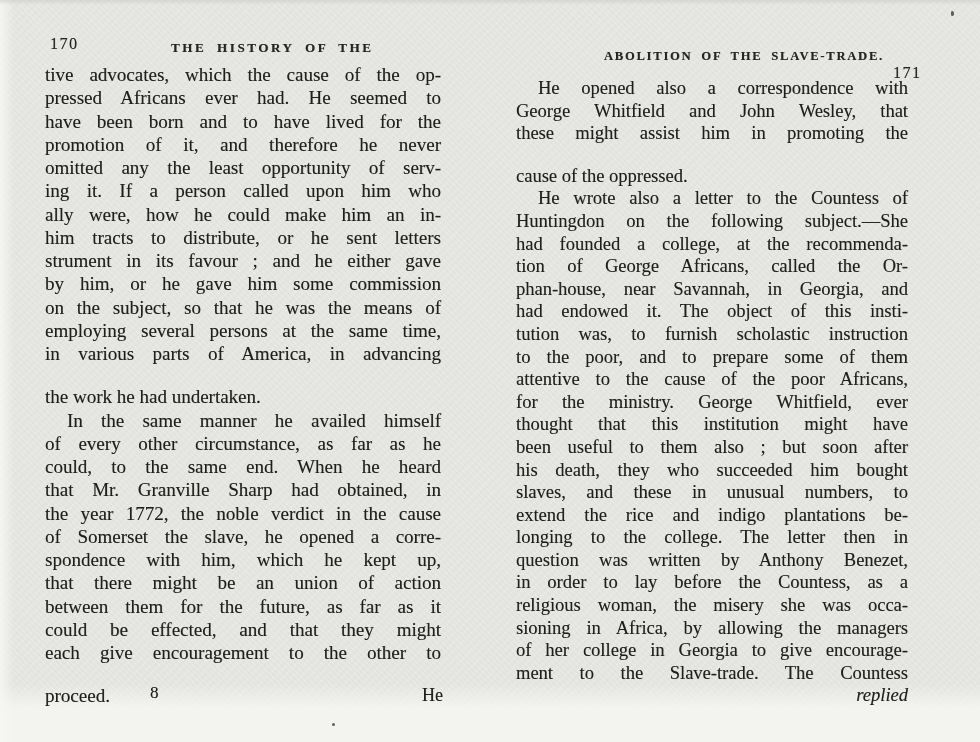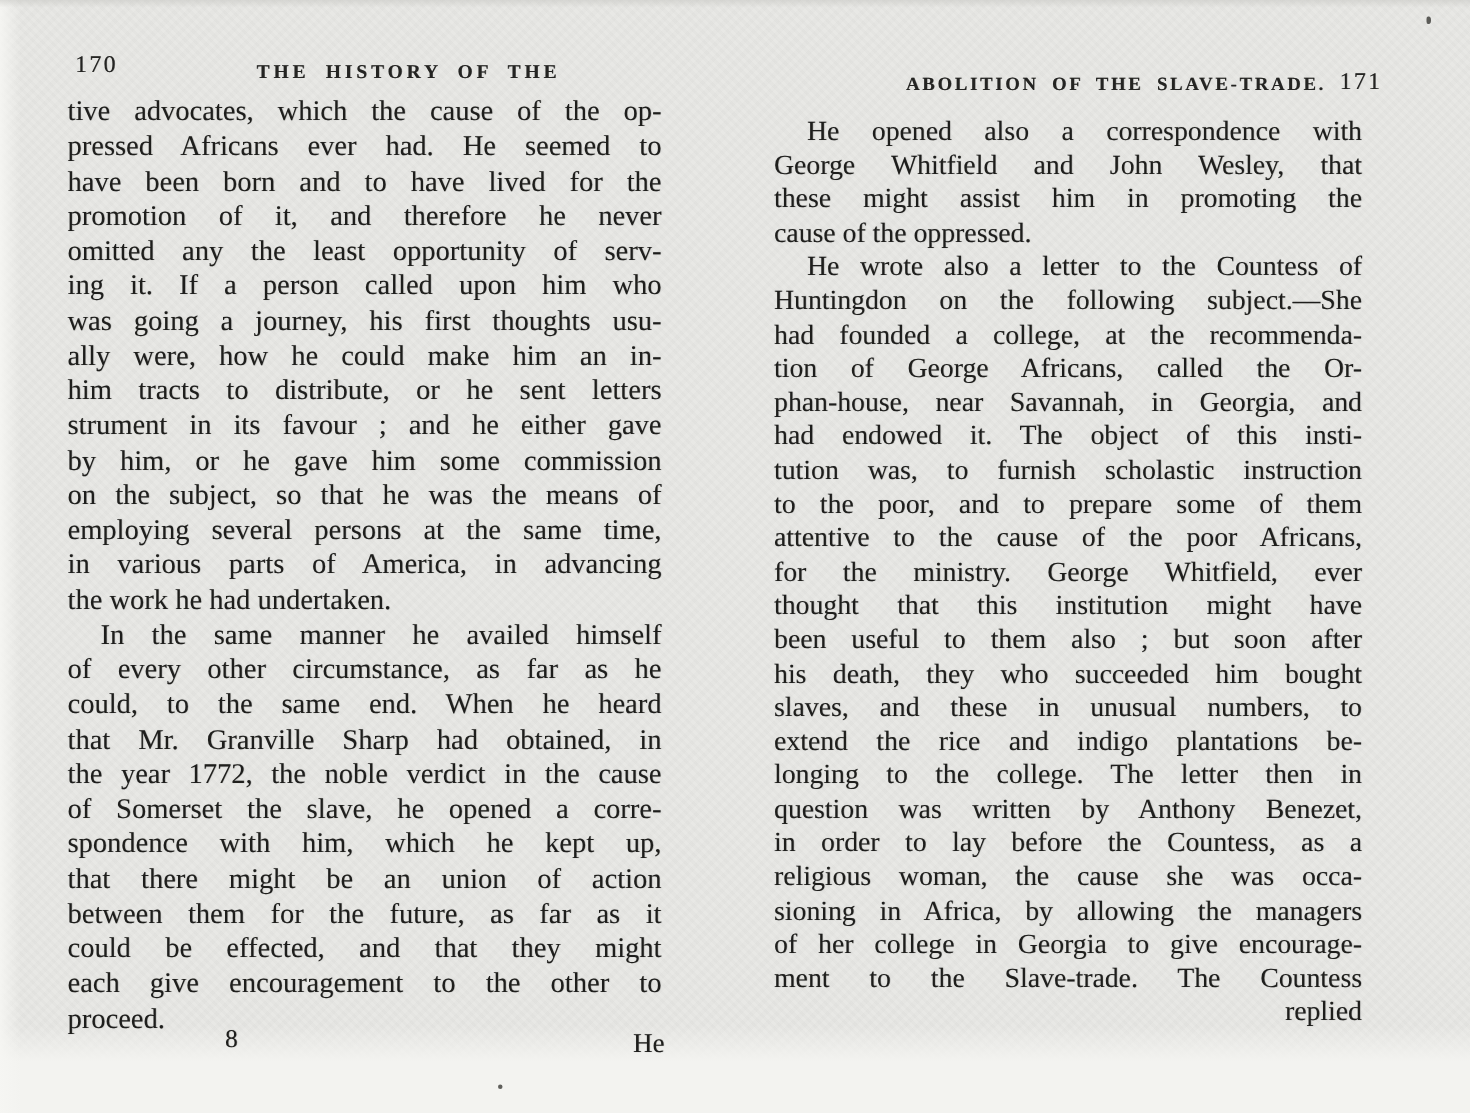--- a/index.html
+++ b/index.html
@@ -56,23 +56,23 @@
     width: 392px;
     font-size: 18.5px;
     line-height: 22.6px;
   }
   .tl {
     text-align: justify;
     text-align-last: justify;
     text-justify: inter-word;
     white-space: normal;
   }
-  .tl.end { text-align-last: left; }
+  .tl.end { text-align-last: left; margin-top: 20px; }
   .tl.ind { padding-left: 22px; }
-  .tl.right { text-align-last: right; }
+  .tl.right { text-align-last: right; font-style: italic; }
   .foot {
     position: absolute;
     text-shadow: 0.3px 0.3px 0.5px rgba(25,25,25,0.4);
   }
   #sig-mark { left: 150px; top: 683px; font-size: 17px; }
   #catchword-left { left: 422px; top: 685px; font-size: 18px; }
   .speck {
     position: absolute;
     background: rgba(45,45,42,0.75);
     border-radius: 50%;
@@ -89,21 +89,20 @@
     <div class="hdr pagenum" style="left:50px; top:35px;text-align:center;">170</div>
     <div class="hdr running-title" style="left:171px; top:40px;">THE HISTORY OF THE</div>
 
     <div class="page-text" id="left-body">
         <div class="tl">tive advocates, which the cause of the op-</div>
         <div class="tl">pressed Africans ever had.  He seemed to</div>
         <div class="tl">have been born and to have lived for the</div>
         <div class="tl">promotion of it, and therefore he never</div>
         <div class="tl">omitted any the least opportunity of serv-</div>
         <div class="tl">ing it.  If a person called upon him who</div>
-        <div class="tl">was going a journey, his first thoughts usu-</div>
         <div class="tl">ally were, how he could make him an in-</div>
         <div class="tl">him tracts to distribute, or he sent letters</div>
         <div class="tl">strument in its favour ; and he either gave</div>
         <div class="tl">by him, or he gave him some commission</div>
         <div class="tl">on the subject, so that he was the means of</div>
         <div class="tl">employing several persons at the same time,</div>
         <div class="tl">in various parts of America, in advancing</div>
         <div class="tl end">the work he had undertaken.</div>
         <div class="tl ind">In the same manner he availed himself</div>
         <div class="tl">of every other circumstance, as far as he</div>
@@ -118,21 +117,21 @@
         <div class="tl">each give encouragement to the other to</div>
         <div class="tl end">proceed.</div>
       </div>
 
     <div class="foot" id="sig-mark">8</div>
     <div class="foot" id="catchword-left">He</div>
   </div>
 
   <div>
     <div class="hdr running-title" style="left:604px; top:49px; font-size:12.5px; letter-spacing:1.8px; word-spacing:4px;">ABOLITION OF THE SLAVE-TRADE.</div>
-    <div class="hdr pagenum" style="left:893px; top:46px;font-family:Liberation Serif, serif;">171</div>
+    <div class="hdr pagenum" style="left:893px; top:64px;font-family:Liberation Serif, serif;">171</div>
 
     <div class="page-text" id="right-body">
         <div class="tl ind">He opened also a correspondence with</div>
         <div class="tl">George Whitfield and John Wesley, that</div>
         <div class="tl">these might assist him in promoting the</div>
         <div class="tl end">cause of the oppressed.</div>
         <div class="tl ind">He wrote also a letter to the Countess of</div>
         <div class="tl">Huntingdon on the following subject.—She</div>
         <div class="tl">had founded a college, at the recommenda-</div>
         <div class="tl">tion of George Africans, called the Or-</div>
@@ -143,21 +142,21 @@
         <div class="tl">attentive to the cause of the poor Africans,</div>
         <div class="tl">for the ministry.  George Whitfield, ever</div>
         <div class="tl">thought that this institution might have</div>
         <div class="tl">been useful to them also ; but soon after</div>
         <div class="tl">his death,  they who succeeded him bought</div>
         <div class="tl">slaves, and these in unusual numbers, to</div>
         <div class="tl">extend the rice and indigo plantations be-</div>
         <div class="tl">longing to the college.  The letter then in</div>
         <div class="tl">question was written by Anthony Benezet,</div>
         <div class="tl">in order to lay before the Countess, as a</div>
-        <div class="tl">religious woman, the cause she was occa-</div>
+        <div class="tl">religious woman, the misery she was occa-</div>
         <div class="tl">sioning in Africa, by allowing the managers</div>
         <div class="tl">of her college in Georgia to give encourage-</div>
         <div class="tl">ment to the Slave-trade.  The Countess</div>
         <div class="tl right">replied</div>
       </div>
   </div>
 
   <div class="speck" id="speck-1"></div>
   <div class="speck" id="speck-2"></div>
 

